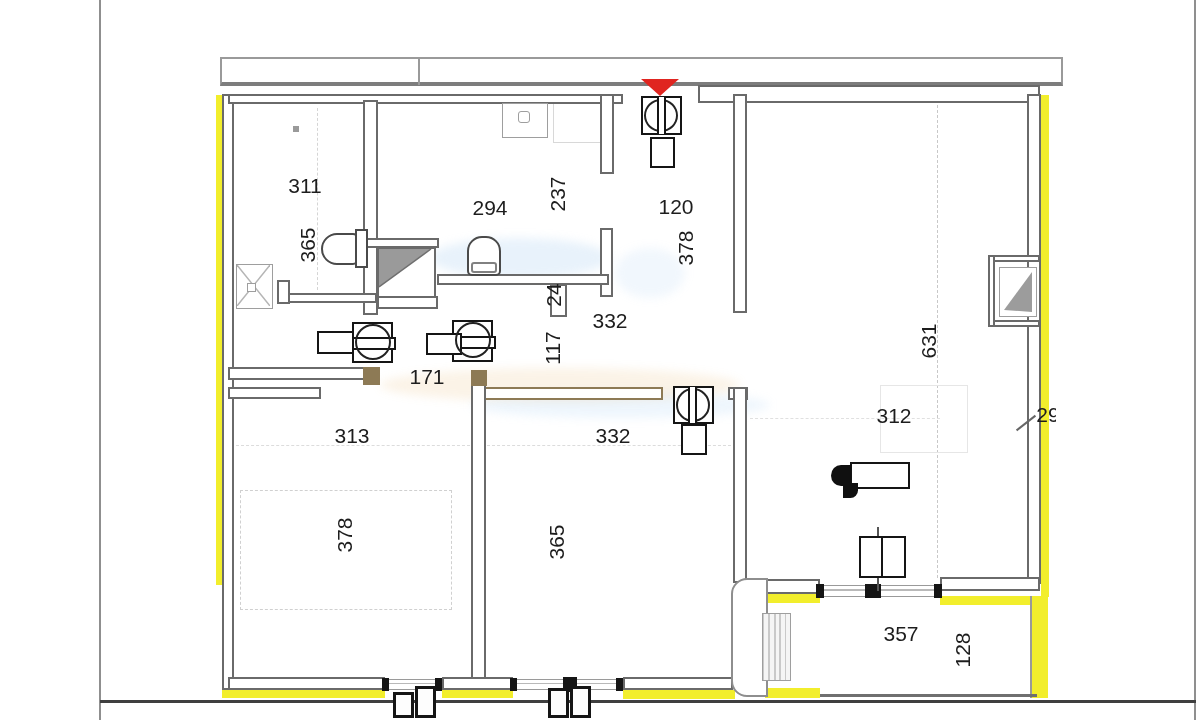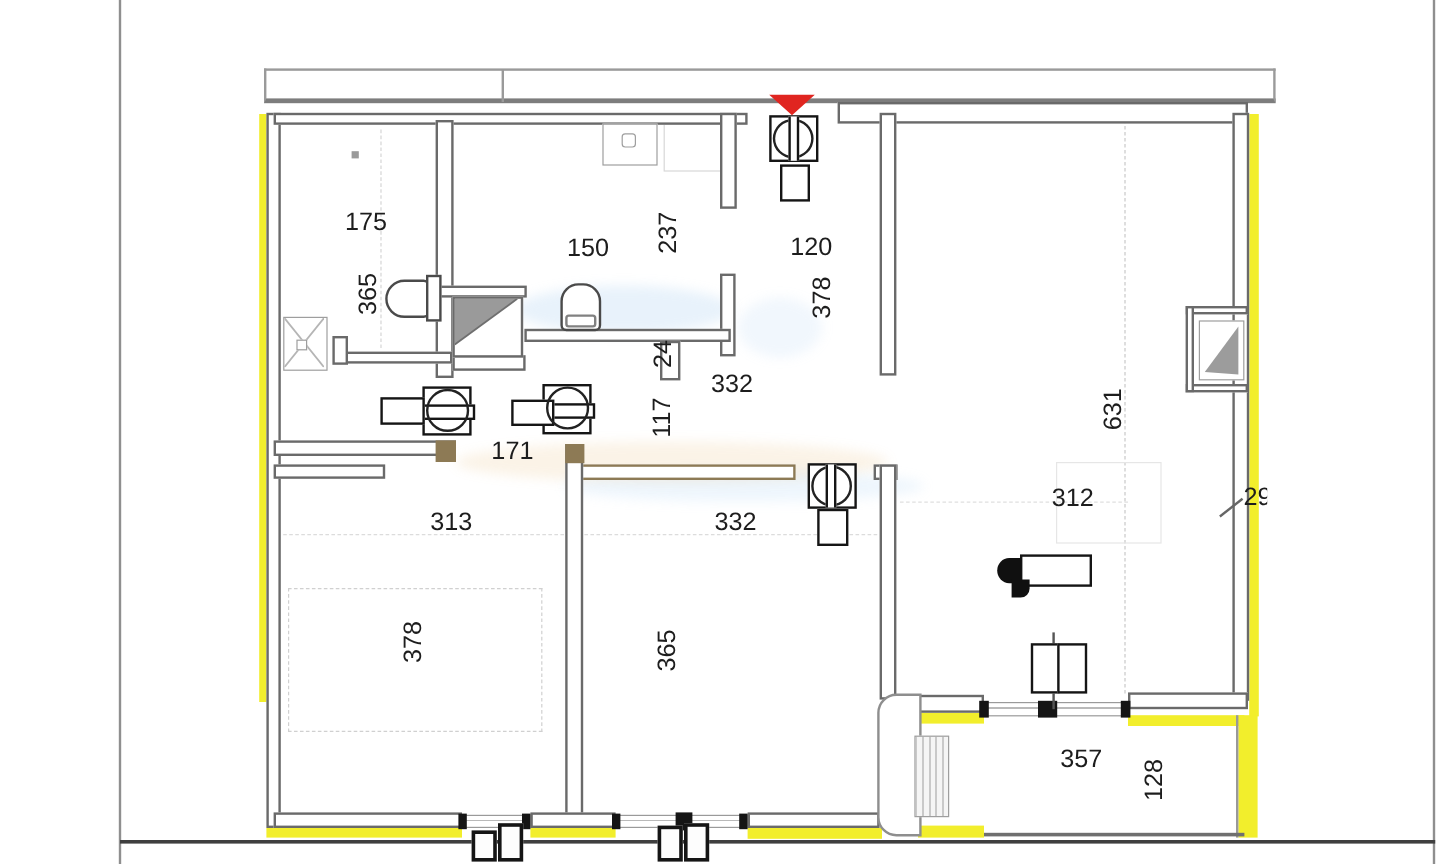--- a/index.html
+++ b/index.html
@@ -171,35 +171,35 @@
   <div class="abs" style="left:831px;top:465px;width:20px;height:21px;background:#101010;border-radius:50% 0 0 50%;z-index:14;"></div>
   <div class="abs" style="left:843px;top:483px;width:15px;height:15px;background:#101010;border-radius:0 0 50% 0;z-index:14;"></div>
   <div class="abs fx" style="left:850px;top:462px;width:60px;height:27px;"></div>
 
   <div class="abs" style="left:877px;top:527px;width:2px;height:64px;background:#555;z-index:12;"></div>
   <div class="abs fx" style="left:859px;top:536px;width:24px;height:42px;"></div>
   <div class="abs fx" style="left:881px;top:536px;width:25px;height:42px;"></div>
 
   <div class="abs" style="left:762px;top:613px;width:29px;height:68px;background:#f5f5f5;border:1.5px solid #9e9e9e;z-index:16;background-image:repeating-linear-gradient(90deg,#c9c9c9 0 1.5px,transparent 1.5px 5.5px);"></div>
 
-  <span class="lbl" style="left:305px;top:185px;">175</span>
+  <span class="lbl" style="left:305px;top:185px;">311</span>
   <span class="lbl v" style="left:307px;top:245px;">365</span>
-  <span class="lbl" style="left:490px;top:207px;">150</span>
+  <span class="lbl" style="left:490px;top:207px;">294</span>
   <span class="lbl v" style="left:557px;top:194px;">237</span>
   <span class="lbl" style="left:676px;top:206px;">120</span>
   <span class="lbl v" style="left:685px;top:248px;">378</span>
   <span class="lbl" style="left:610px;top:320px;">332</span>
   <span class="lbl v" style="left:553px;top:295px;">24</span>
   <span class="lbl v" style="left:552px;top:348px;">117</span>
   <span class="lbl" style="left:427px;top:376px;">171</span>
   <span class="lbl v" style="left:928px;top:341px;">631</span>
   <span class="lbl" style="left:894px;top:415px;">312</span>
   <div class="abs" style="left:1036px;top:403px;width:20px;height:22px;overflow:hidden;z-index:31;">
     <span class="lbl" style="left:12px;top:11px;text-align:center;">29</span>
   </div>
-  <span class="lbl" style="left:352px;top:435px;margin-left:24px;">313</span>
+  <span class="lbl" style="left:352px;top:435px;">313</span>
   <span class="lbl" style="left:613px;top:435px;">332</span>
   <span class="lbl v" style="left:344px;top:535px;">378</span>
   <span class="lbl v" style="left:556px;top:542px;">365</span>
   <span class="lbl" style="left:901px;top:633px;">357</span>
   <span class="lbl v" style="left:962px;top:650px;">128</span>
 
 </div>
 
 </body></html>

